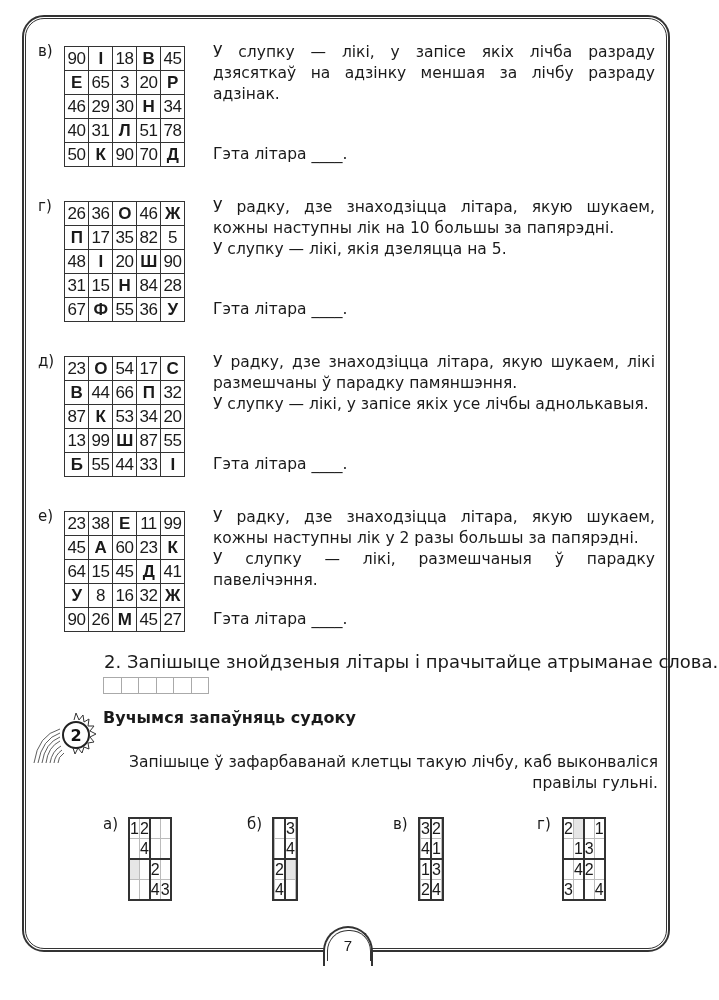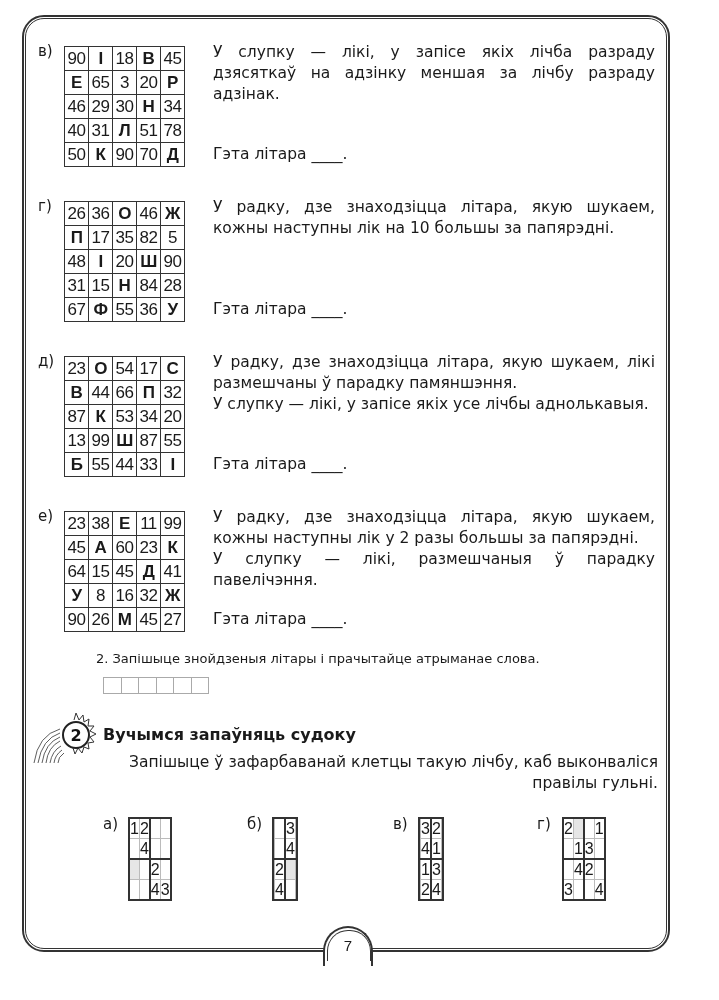--- a/index.html
+++ b/index.html
@@ -22,26 +22,26 @@
   .task-label { position:absolute; left:38px; top:0; font-size:15px; }
   table.grid { position:absolute; left:64px; top:4px; border-collapse:collapse; }
   table.grid td { width:23px; height:23px; border:1px solid #333; text-align:center;
       font-family:"Liberation Sans", sans-serif; font-size:17px; padding:0; letter-spacing:-0.5px; }
   table.grid td.letter { font-weight:bold; }
   .task-text { position:absolute; left:213px; top:0; width:442px;
       font-size:15.5px; line-height:21px; text-align:justify; }
   .task-text p { margin:0; }
   .answer { position:absolute; left:213px; font-size:15.5px; }
 
-  .q2 { position:absolute; left:96px; top:651px; font-size:13px; }
+  .q2 { position:absolute; left:104px; top:651px; font-size:18px; }
   .boxes { position:absolute; left:104px; top:677px; display:flex; }
   .boxes div { width:16.5px; height:15px; border:1px solid #aaa; margin-left:-1px; }
 
   .sun { position:absolute; left:30px; top:705px; width:70px; height:60px; }
-  .sudoku-title { position:absolute; left:103px; top:725px; font-weight:bold; font-size:16px;text-align:center; }
+  .sudoku-title { position:absolute; left:103px; top:708px; font-weight:bold; font-size:16px;text-align:center; }
   .sudoku-text { position:absolute; left:103px; top:752px; width:555px; font-size:15.5px; line-height:21px;text-align:right; }
 
   .sd { position:absolute; top:815px; }
   .sd-label { position:absolute; left:0; top:0; font-size:15px; }
   .sd table { position:absolute; left:25px; top:2px; border-collapse:collapse; border:2px solid #333; }
   .sd td { width:20px; height:19px; border:1px solid #bbb; padding:0; text-align:center;
       font-family:"Liberation Sans", sans-serif; font-size:16px; }
   .sd td.shaded { background:#e6e6e6; }
   .sd td.br { border-right:2px solid #333; }
   .sd tr.bb td { border-bottom:2px solid #333; }
@@ -135,20 +135,21 @@
             <td class="">67</td>
             <td class="letter">Ф</td>
             <td class="">55</td>
             <td class="">36</td>
             <td class="letter">У</td>
           </tr>
         </tbody>
       </table>
       <div class="task-text">
         <p>У радку, дзе знаходзіцца літара, якую шукаем, кожны наступны лік на 10 большы за папярэдні.</p>
+        <p>У слупку — лікі, якія дзеляцца на 5.</p>
       </div>
       <div class="answer" style="top:103px">Гэта літара ____.</div>
     </div>
     <div class="task" style="top: 352px;">
       <span class="task-label">д)</span>
       <table class="grid">
         <tbody>
           <tr>
             <td class="">23</td>
             <td class="letter">О</td>

